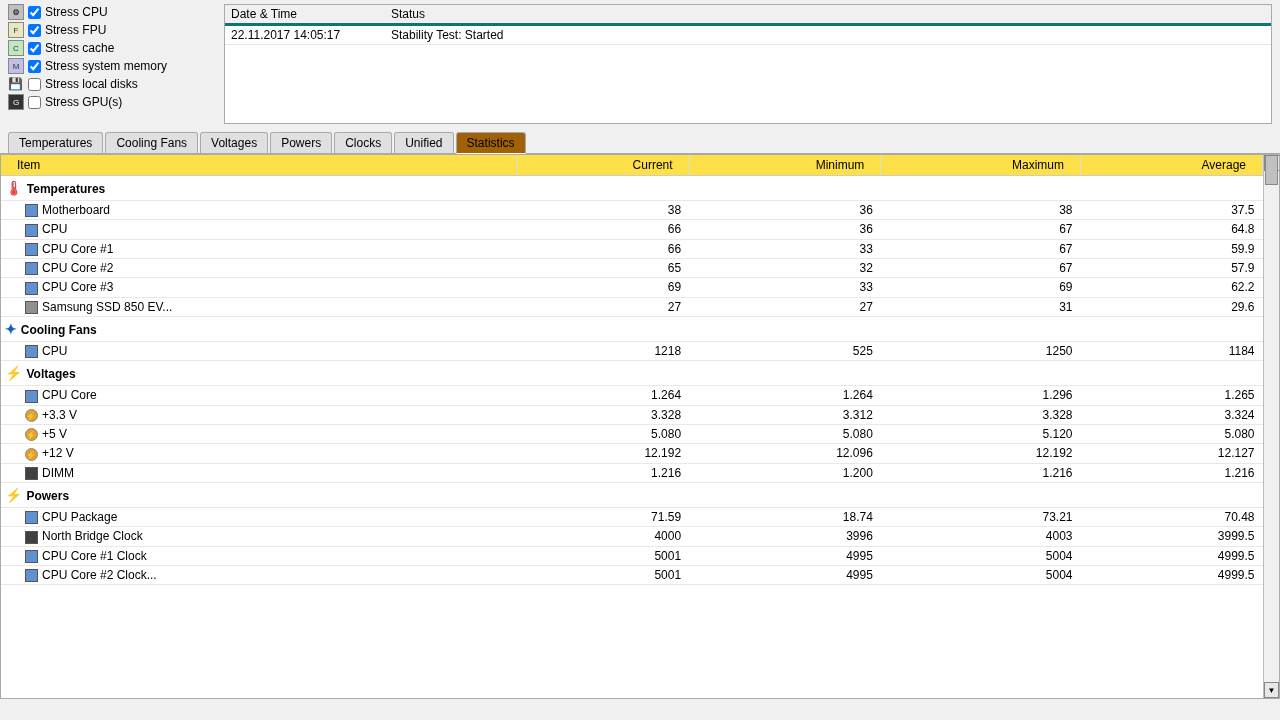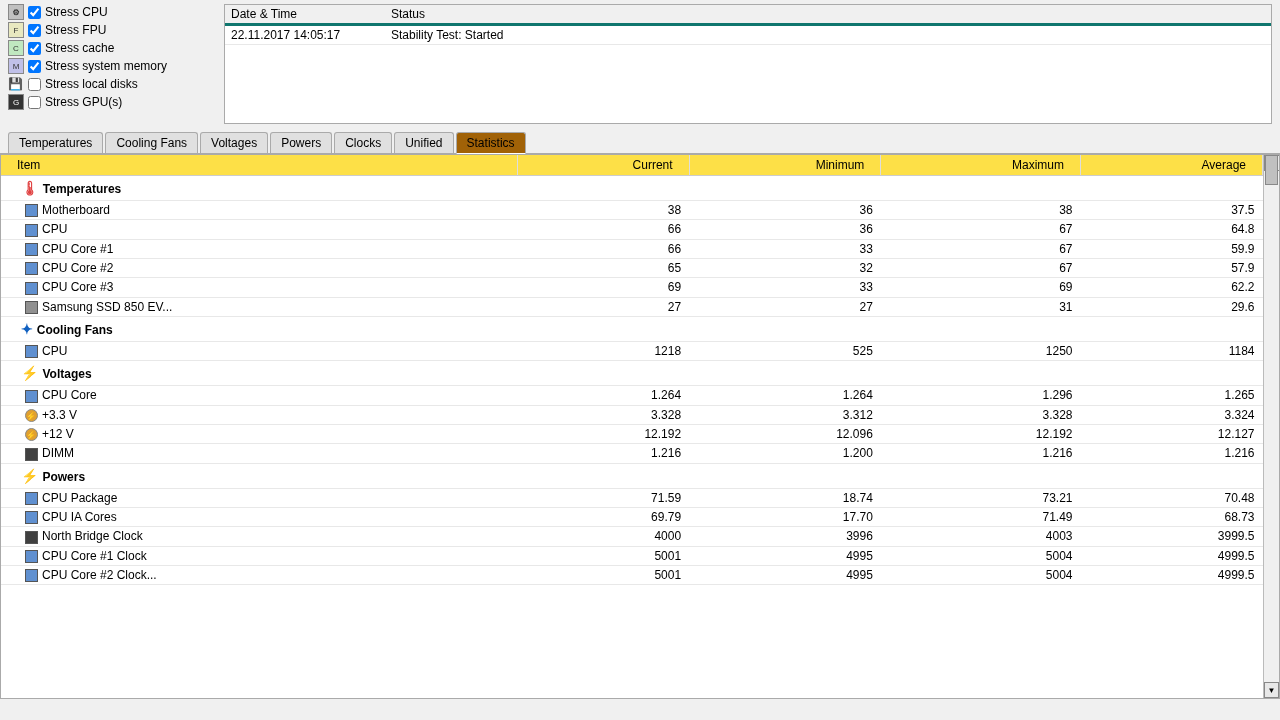--- a/index.html
+++ b/index.html
@@ -160,21 +160,21 @@
     .data-table td:first-child {
       text-align: left;
     }
 
     .group-header {
       background: #fff;
       font-weight: bold;
     }
 
     .group-header td {
-      padding: 4px 20px;
+      padding: 4px 4px;
     }
 
     .item-indent {
       padding-left: 24px !important;
     }
 
     .scrollbar-track {
       width: 16px;
       background: #f0f0f0;
       border-left: 1px solid #bbb;
@@ -347,20 +347,27 @@
       <td>1.265</td>
     </tr>
           <tr>
       <td class="item-indent"><span style="display:inline-block;width:13px;height:13px;border:1px solid #888;background:#e0a030;vertical-align:middle;margin-right:4px;border-radius:50%;font-size:8px;text-align:center;line-height:13px;">⚡</span>+3.3 V</td>
       <td>3.328</td>
       <td>3.312</td>
       <td>3.328</td>
       <td>3.324</td>
     </tr>
           <tr>
+      <td class="item-indent"><span style="display:inline-block;width:13px;height:13px;border:1px solid #888;background:#e0a030;vertical-align:middle;margin-right:4px;border-radius:50%;font-size:8px;text-align:center;line-height:13px;">⚡</span>+5 V</td>
+      <td>5.080</td>
+      <td>5.080</td>
+      <td>5.120</td>
+      <td>5.080</td>
+    </tr>
+          <tr>
       <td class="item-indent"><span style="display:inline-block;width:13px;height:13px;border:1px solid #888;background:#e0a030;vertical-align:middle;margin-right:4px;border-radius:50%;font-size:8px;text-align:center;line-height:13px;">⚡</span>+12 V</td>
       <td>12.192</td>
       <td>12.096</td>
       <td>12.192</td>
       <td>12.127</td>
     </tr>
           <tr>
       <td class="item-indent"><span style="display:inline-block;width:13px;height:13px;border:1px solid #555;background:#404040;vertical-align:middle;margin-right:4px;"></span>DIMM</td>
       <td>1.216</td>
       <td>1.200</td>
@@ -369,27 +376,20 @@
     </tr>
           <tr class="group-header">
             <td colspan="5"><span style="color:#e06000;font-size:14px;margin-right:4px;">⚡</span><strong>Powers</strong></td>
           </tr>
           <tr>
       <td class="item-indent"><span style="display:inline-block;width:13px;height:13px;border:1px solid #555;background:#6090d0;vertical-align:middle;margin-right:4px;"></span>CPU Package</td>
       <td>71.59</td>
       <td>18.74</td>
       <td>73.21</td>
       <td>70.48</td>
-    </tr>
-          <tr>
-      <td class="item-indent"><span style="display:inline-block;width:13px;height:13px;border:1px solid #555;background:#6090d0;vertical-align:middle;margin-right:4px;"></span>CPU IA Cores</td>
-      <td>69.79</td>
-      <td>17.70</td>
-      <td>71.49</td>
-      <td>68.73</td>
     </tr>
           <tr>
       <td class="item-indent"><span style="display:inline-block;width:13px;height:13px;border:1px solid #555;background:#404040;vertical-align:middle;margin-right:4px;"></span>North Bridge Clock</td>
       <td>4000</td>
       <td>3996</td>
       <td>4003</td>
       <td>3999.5</td>
     </tr>
           <tr>
       <td class="item-indent"><span style="display:inline-block;width:13px;height:13px;border:1px solid #555;background:#6090d0;vertical-align:middle;margin-right:4px;"></span>CPU Core #1 Clock</td>

